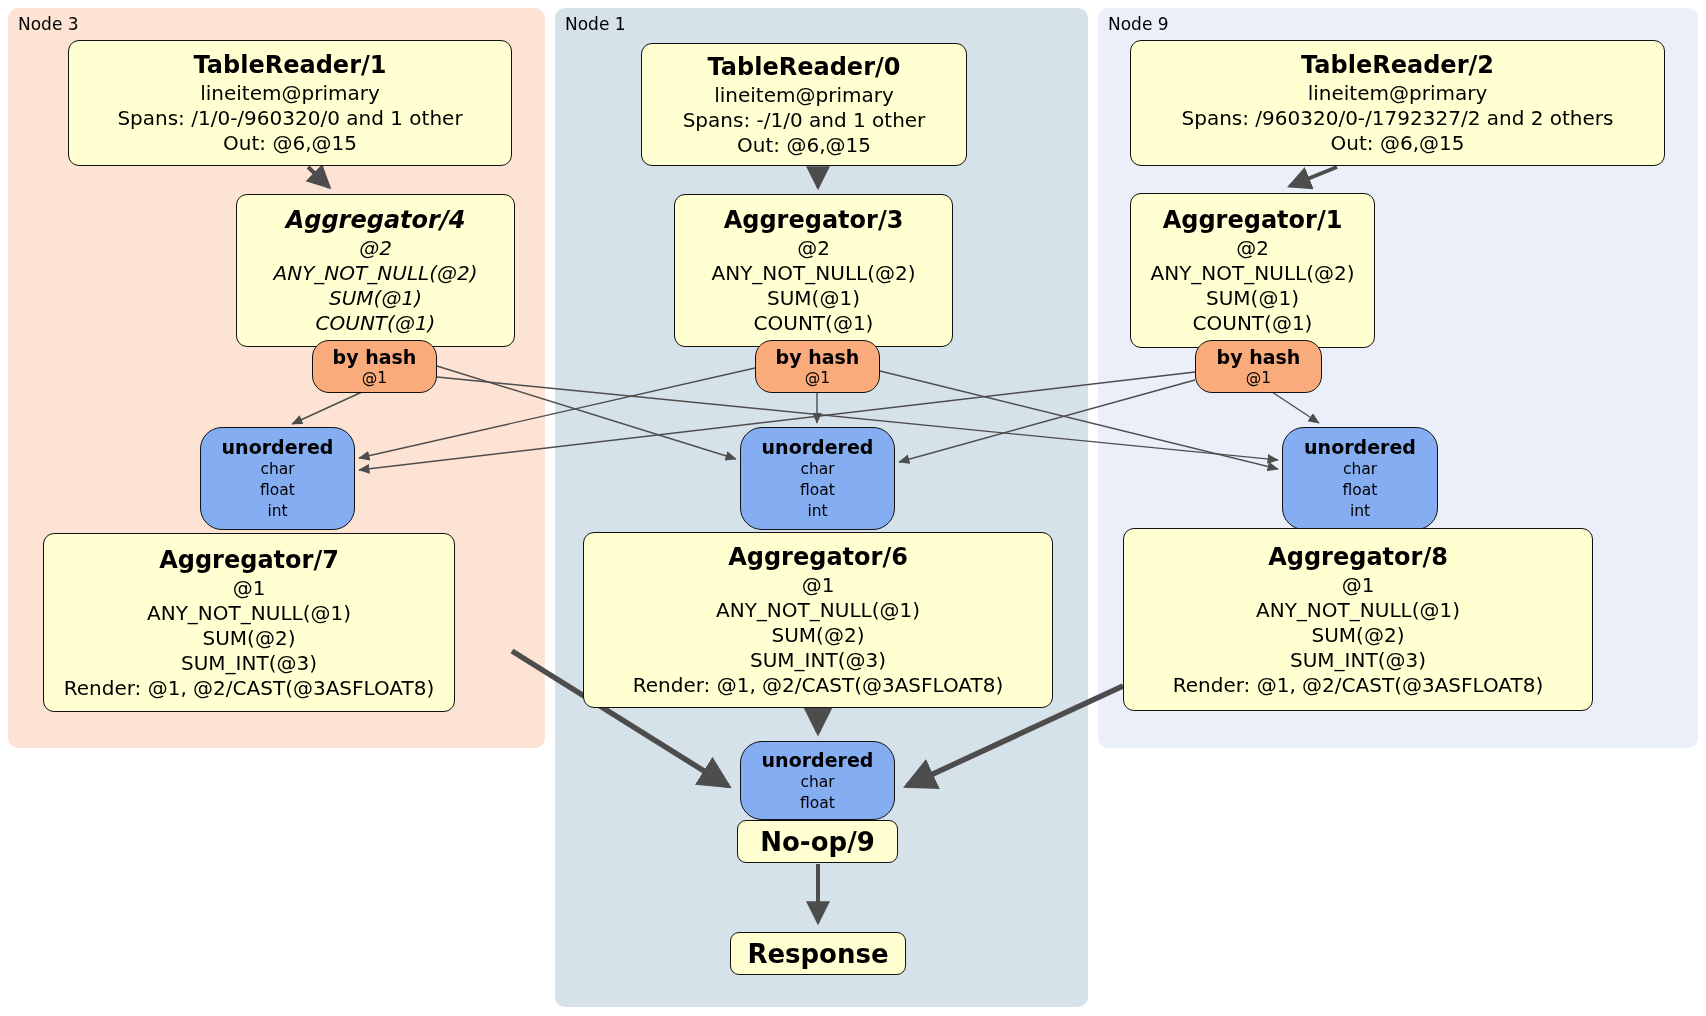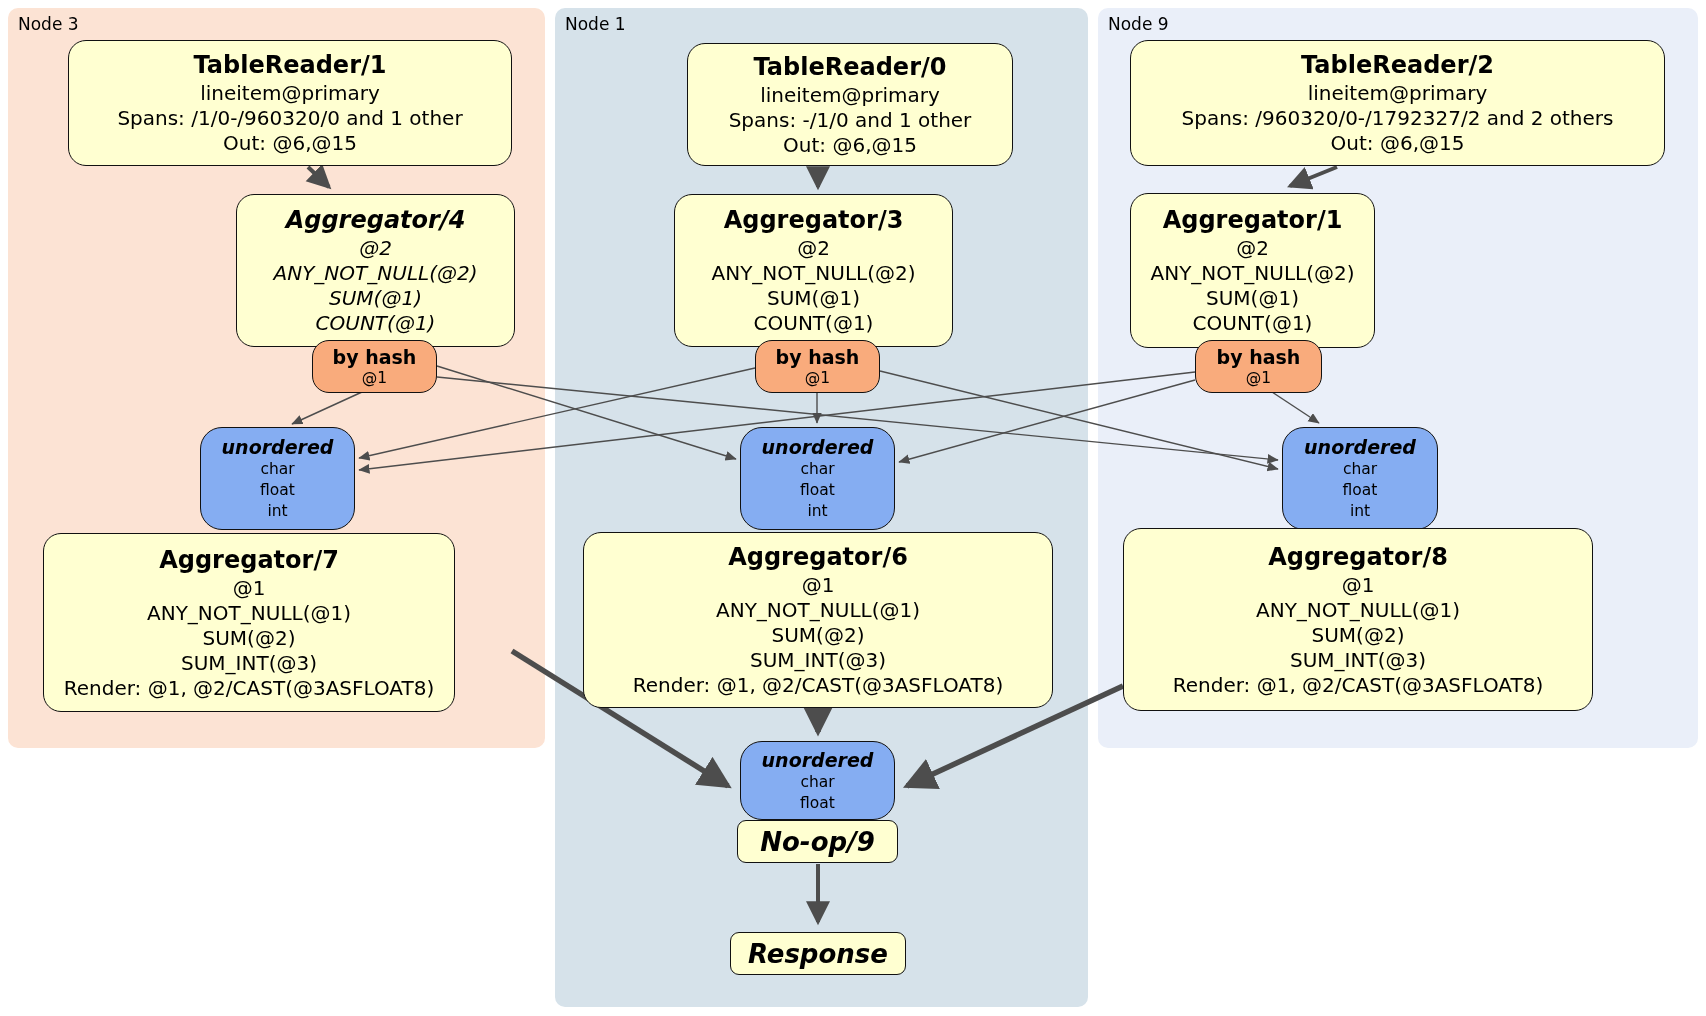--- a/index.html
+++ b/index.html
@@ -6,33 +6,33 @@
   .stage{
     position:relative;width:1706px;height:1016px;
     font-family:"DejaVu Sans","Liberation Sans",sans-serif;
     color:#000;overflow:hidden;background:#ffffff;
   }
   .region{position:absolute;border-radius:10px;z-index:0;}
   .region-label{position:absolute;left:10px;top:6px;font-size:17px;color:#000000;}
   .edges{position:absolute;left:0;top:0;z-index:1;}
   .box{
     position:absolute;z-index:2;box-sizing:border-box;
-    border:1.6px solid #111;background:#ffffd1;border-radius:18px;
+    border:1.6px solid #111;background:#ffffd1;border-radius:11px;
     display:flex;flex-direction:column;align-items:center;justify-content:center;
     text-align:center;padding:2px 4px;
   }
   .box .title{font-weight:bold;font-size:24px;line-height:31px;white-space:nowrap;}
   .box .line{font-size:20px;line-height:25px;white-space:nowrap;}
   .router{background:#f9ab7c;border-radius:17px;}
   .router .title{font-size:19px;line-height:23px;}
   .router .line{font-size:15.5px;line-height:18px;}
   .sync{background:#85adf2;border-radius:22px;}
-  .sync .title{font-size:19px;line-height:24px;font-style:italic;}
+  .sync .title{font-size:19px;line-height:24px;}
   .sync .line{font-size:15.5px;line-height:21px;}
-  .terminal .title{font-size:26px;line-height:30px;font-style:italic;}
+  .terminal .title{font-size:26px;line-height:30px;}
 </style>
 </head>
 <body>
 
 <div class="stage">
 
   <div class="region" style="left:8px;top:8px;width:537px;height:740px;background:#fce3d4;">
     <div class="region-label">Node 3</div>
   </div>
   <div class="region" style="left:555px;top:8px;width:533px;height:999px;background:#d6e2ea;">
@@ -102,21 +102,21 @@
 
   <div class="box" style="left:43px;top:533px;width:412px;height:179px;">
     <div class="title">Aggregator/7</div>
     <div class="line">@1</div>
     <div class="line">ANY_NOT_NULL(@1)</div>
     <div class="line">SUM(@2)</div>
     <div class="line">SUM_INT(@3)</div>
     <div class="line">Render: @1, @2/CAST(@3ASFLOAT8)</div>
   </div>
 
-  <div class="box" style="left:687px;top:43px;width:326px;height:123px;">
+  <div class="box" style="left:641px;top:43px;width:326px;height:123px;">
     <div class="title">TableReader/0</div>
     <div class="line">lineitem@primary</div>
     <div class="line">Spans: -/1/0 and 1 other</div>
     <div class="line">Out: @6,@15</div>
   </div>
 
   <div class="box" style="left:674px;top:194px;width:279px;height:153px;">
     <div class="title">Aggregator/3</div>
     <div class="line">@2</div>
     <div class="line">ANY_NOT_NULL(@2)</div>

